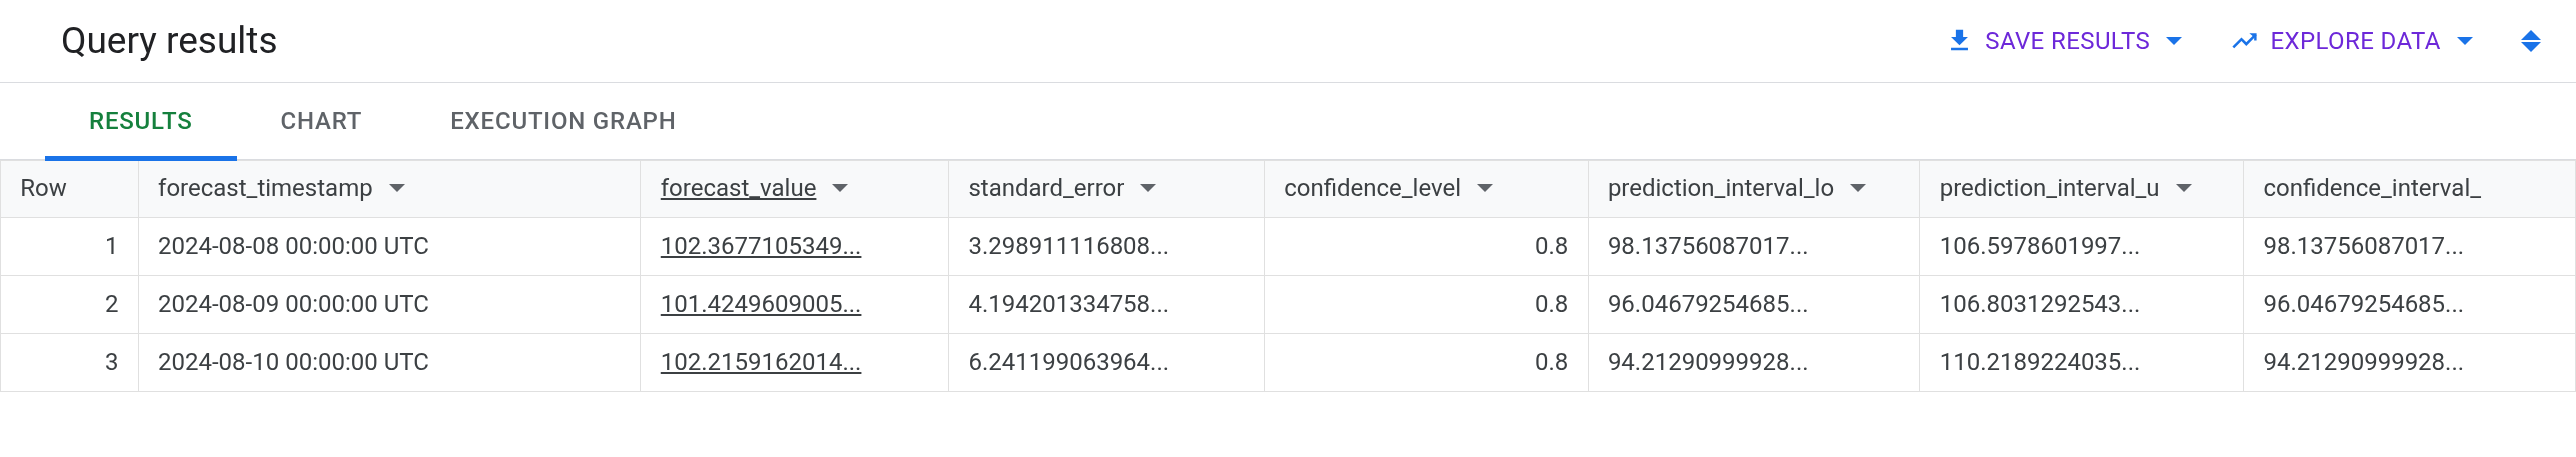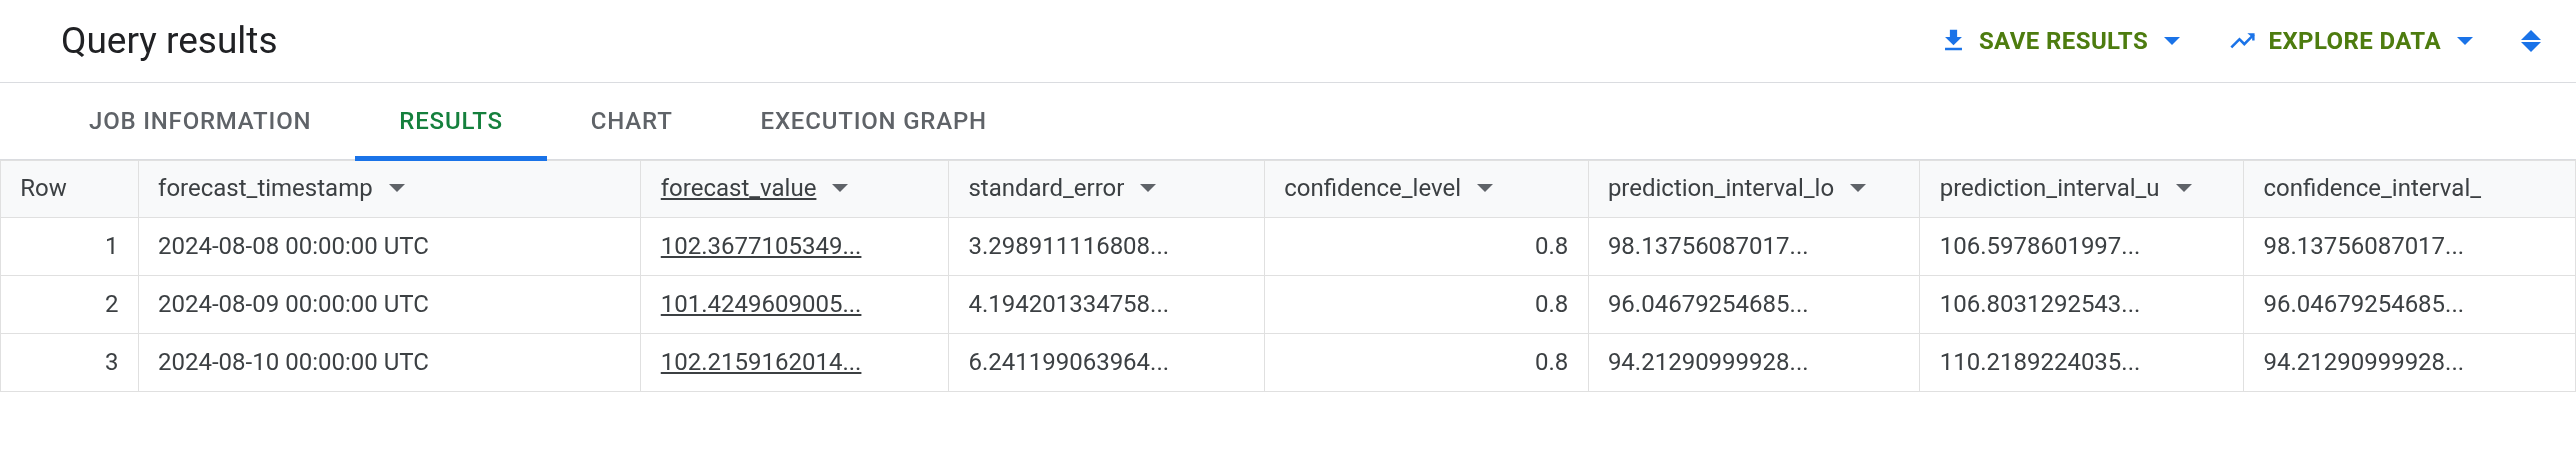--- a/index.html
+++ b/index.html
@@ -29,23 +29,23 @@
   }
   .header-actions {
     display: flex;
     align-items: center;
     gap: 48px;
   }
   .action-btn {
     display: flex;
     align-items: center;
     gap: 11.3px;
-    color: #4d7c0f;
+    color: #6d28d9;
     font-size: 24px;
-    font-weight: 700;
+    font-weight: 400;
     letter-spacing: 0.4px;
     cursor: pointer;
     justify-content: space-between;
   }
   .action-btn svg {
     fill: #1a73e8;
   }
   .dropdown-arrow {
     width: 0;
     height: 0;
@@ -187,21 +187,20 @@
     <div class="expand-icon">
       <div class="chev up"></div>
       <div class="chev down"></div>
     </div>
   </div>
 </div>
 
 <div class="divider"></div>
 
 <div class="tabs">
-  <div class="tab">JOB INFORMATION</div>
   <div class="tab active">RESULTS</div>
   <div class="tab">CHART</div>
   <div class="tab">EXECUTION GRAPH</div>
 </div>
 
 <div class="table">
   <div class="thead">
     <div class="trow">
       <div class="th col-row">
         <span>Row</span>

